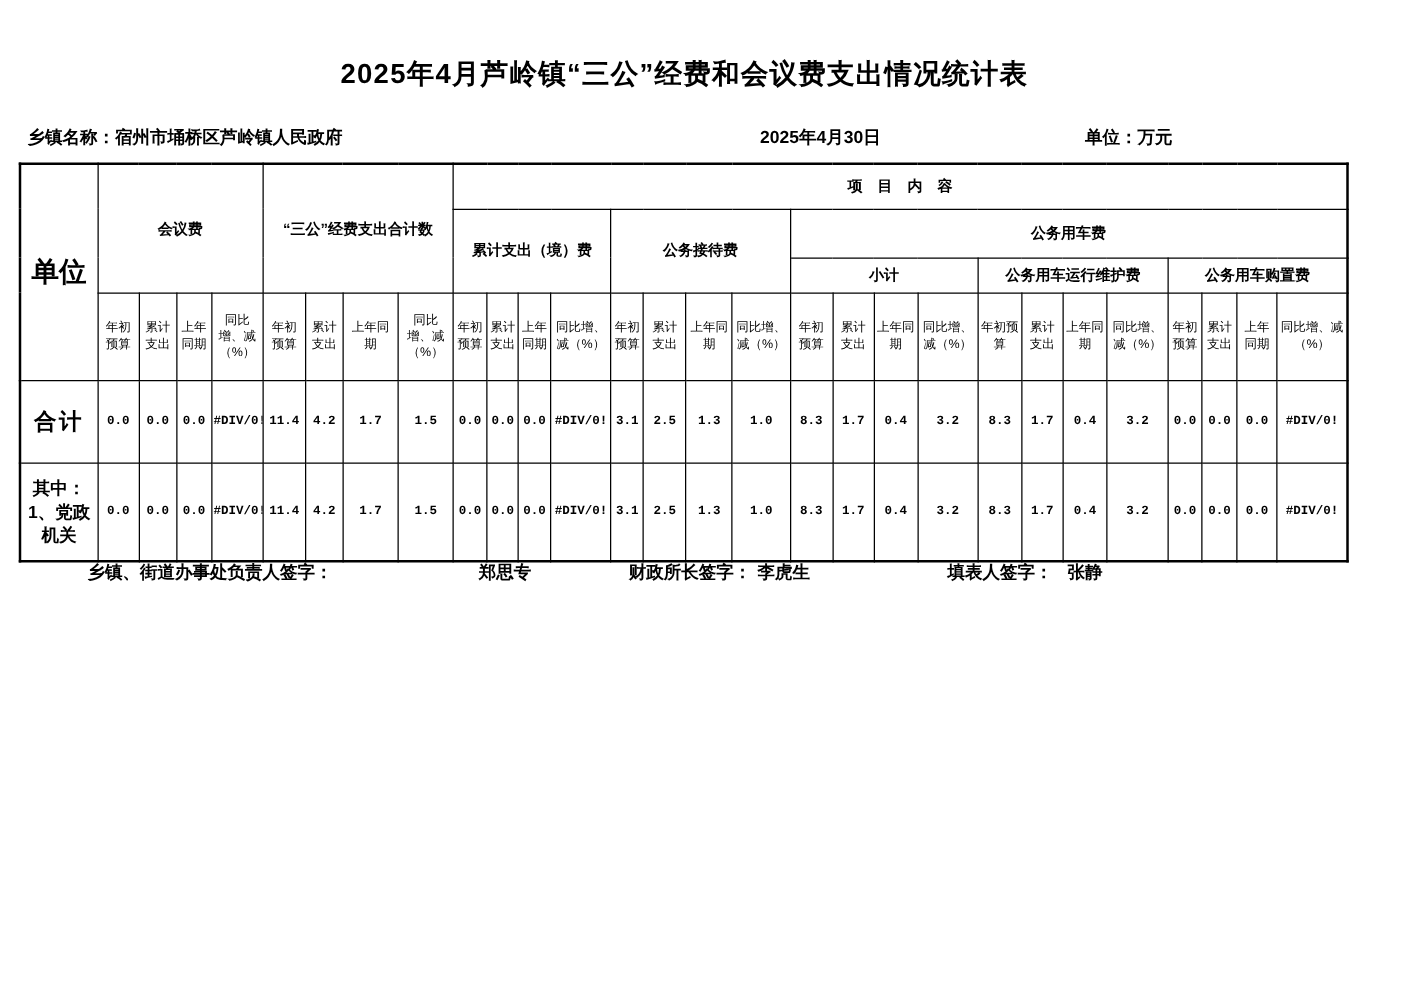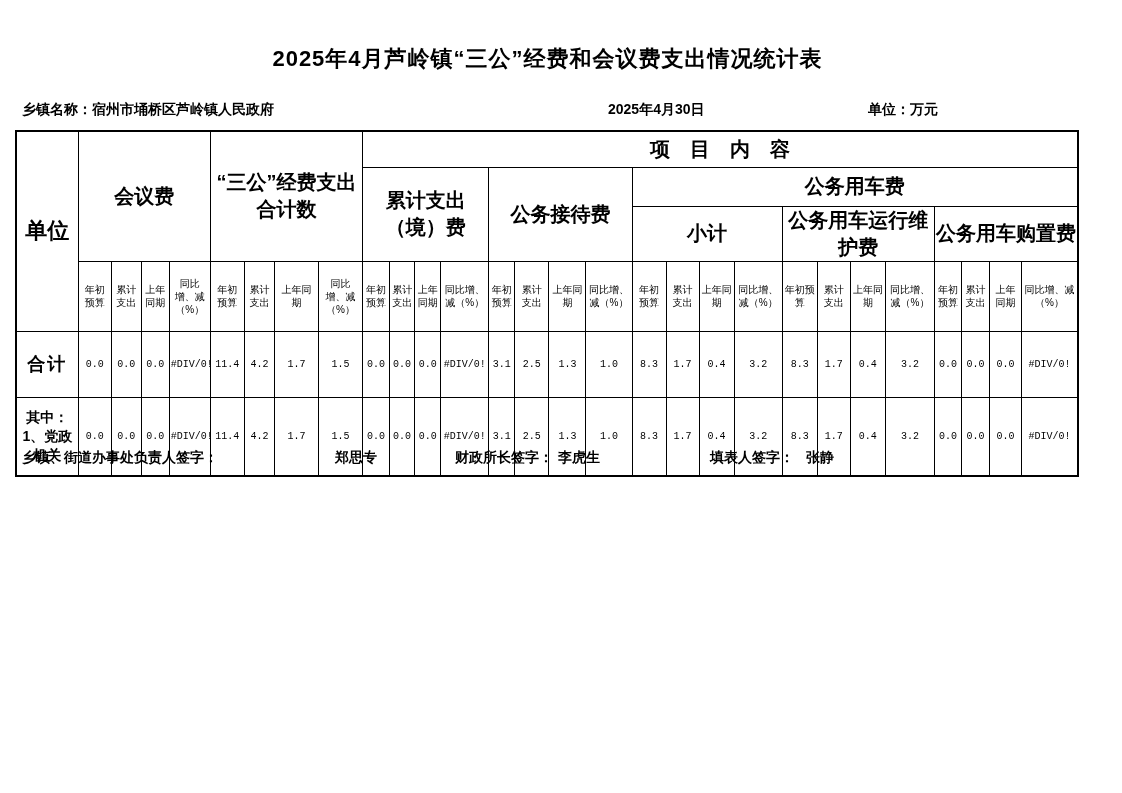--- a/index.html
+++ b/index.html
@@ -38,39 +38,39 @@
     padding: 0 1px; overflow: hidden;
   }
   tr.hrA { height: 36px; }
   tr.hrB { height: 39px; }
   tr.hrC { height: 28px; }
   tr.sub { height: 70px; }
   tr.d1  { height: 66px; padding-left: 40px; }
   tr.d2  { height: 79px; }
 
   td.corner { font-size: 22px; font-weight: bold; }
-  td.grp    { font-size: 20px; font-weight: bold; line-height: 1.35; }
+  td.grp    { font-size: 12px; font-weight: bold; line-height: 1.35; }
   tr.sub td { font-size: 10px; font-weight: normal; line-height: 1.3; padding: 0 2px; }
   td.num {
     font-family: "Liberation Mono", monospace;
-    font-size: 10px; font-weight: normal;
+    font-size: 10px; font-weight: bold;
     white-space: nowrap;
     margin-left: 25px;
   }
   td.rowlabel-total { font-size: 18px; font-weight: bold; letter-spacing: 2px; }
   td.rowlabel-breakdown {
     font-size: 14px; font-weight: bold;
     text-align: left; line-height: 1.35; padding: 0 3px;
   }
 
   .footer-row {
     position: absolute; left: 0; top: 449px; width: 1122px; height: 20px;
     font-size: 14px; font-weight: bold;
   }
-  .footer-row span { position: absolute; white-space: nowrap; }
+  .footer-row span { position: absolute; white-space: nowrap; margin-left: 48px; }
   .sig1-label { left: 22px; }
   .sig1-name  { left: 335px; }
   .sig2-label { left: 455px; }
   .sig2-name  { left: 558px; }
   .sig3-label { left: 710px; }
   .sig3-name  { left: 806px; }
 </style>
 </head>
 <body>
 

